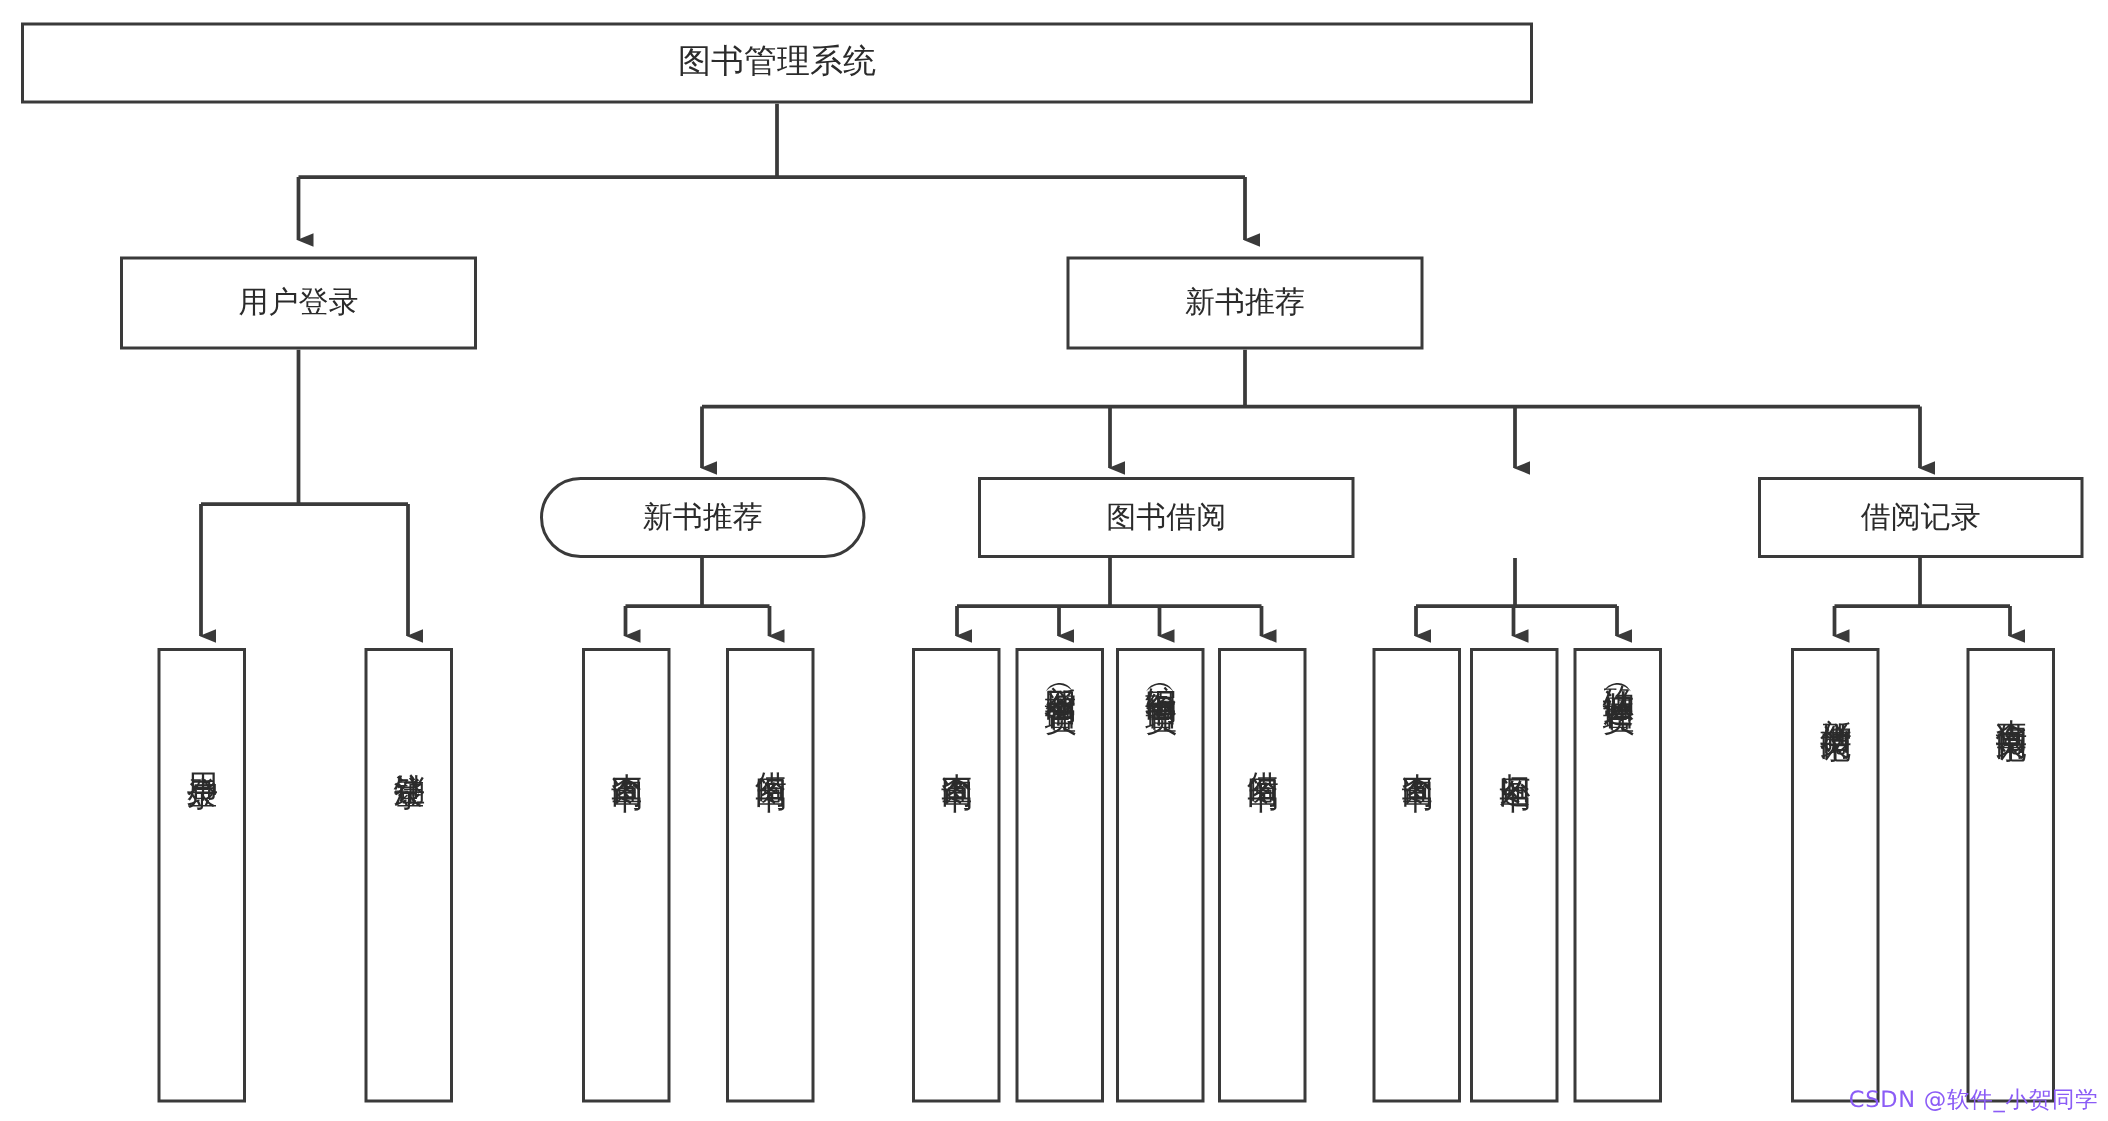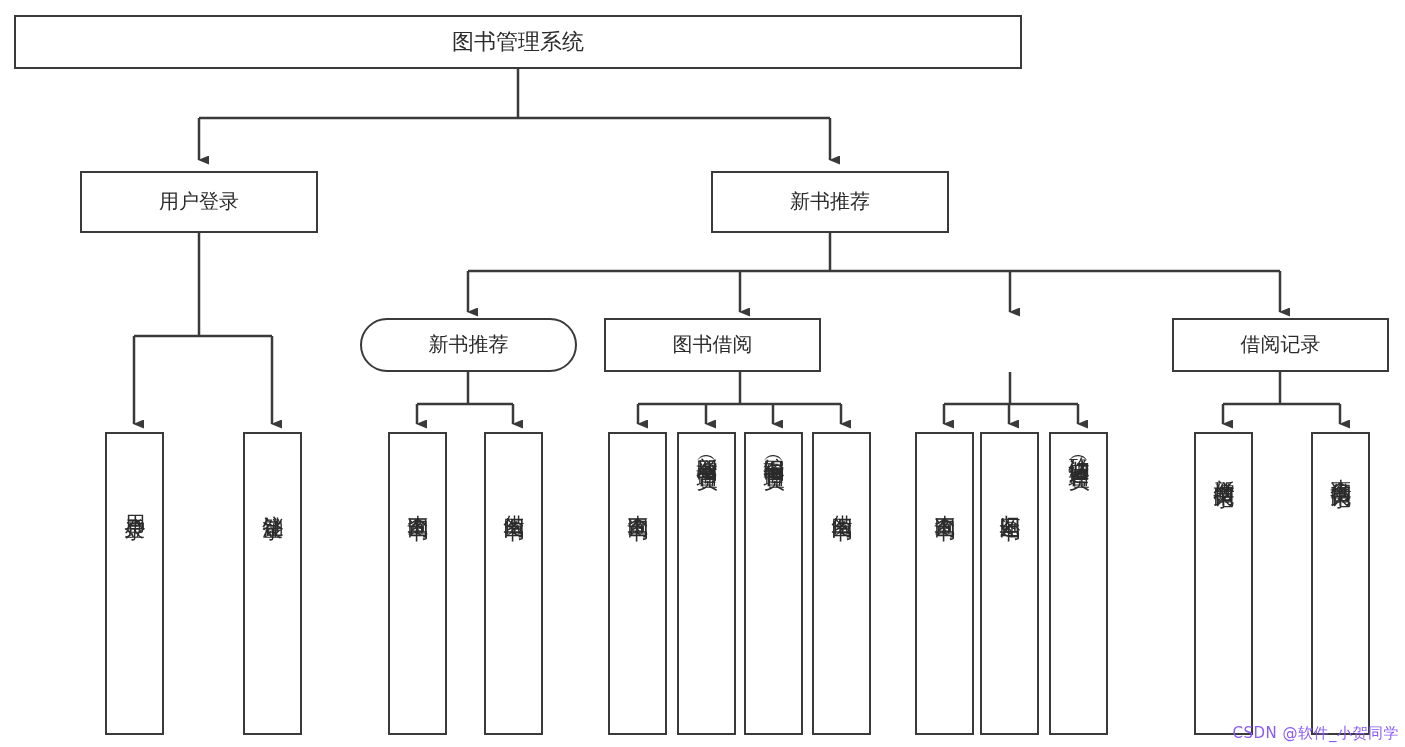--- a/index.html
+++ b/index.html
@@ -138,21 +138,21 @@
   <div class="node horiz lvl1" style="left:80px; top:171px; width:238px; height:62px;">
     <span class="node-label">用户登录</span>
   </div>
   <div class="node horiz lvl1" style="left:711px; top:171px; width:238px; height:62px;">
     <span class="node-label">新书推荐</span>
   </div>
 
   <div class="node horiz lvl2" style="left:360px; top:318px; width:217px; height:54px;border-radius:27px;">
     <span class="node-label">新书推荐</span>
   </div>
-  <div class="node horiz lvl2" style="left:604px; top:318px; width:217px; height:54px;">
+  <div class="node horiz lvl2" style="left:652px; top:318px; width:251px; height:54px;">
     <span class="node-label">图书借阅</span>
   </div>
   <div class="node horiz lvl2" style="left:1172px; top:318px; width:217px; height:54px;">
     <span class="node-label">借阅记录</span>
   </div>
 
   <div class="node vert leaf" style="left:105px; top:432px; width:59px; height:303px; padding-top:64px;">
     <span class="node-label">用户登录</span>
   </div>
   <div class="node vert leaf" style="left:243px; top:432px; width:59px; height:303px; padding-top:64px;">

